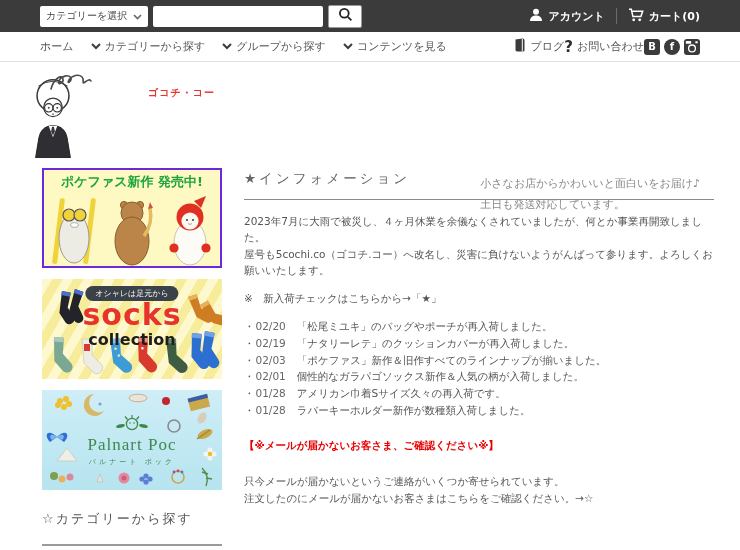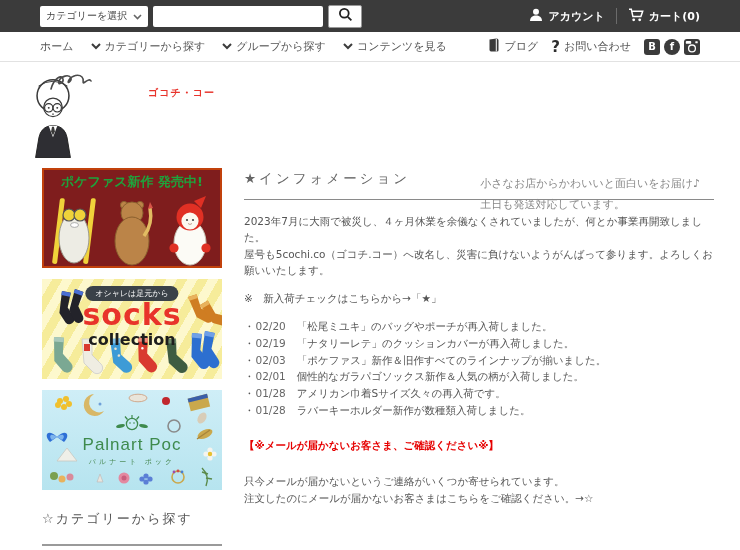--- a/index.html
+++ b/index.html
@@ -21,21 +21,21 @@
   .topbar-right { margin-left:auto; display:flex; align-items:center; gap:11px;
     color:#fff; font-size:11px; font-weight:bold; }
   .tb-item { display:flex; align-items:center; gap:5px; cursor:pointer; }
   .tb-divider { width:1px; height:16px; background:#6b6b6b; }
 
   
   .navbar { height:30px; background:#fff; border-bottom:1px solid #e2e2e2;
     display:flex; align-items:center; padding:0 40px; font-size:11px; color:#555; }
   .nav-left { display:flex; align-items:center; gap:17px; }
   .nav-item { display:flex; align-items:center; gap:4px; cursor:pointer; white-space:nowrap; }
-  .nav-right { margin-left:auto; display:flex; align-items:center; gap:13px; }
+  .nav-right { margin-left:auto; display:flex; align-items:center; }
   .social-row { display:flex; align-items:center; gap:4px; }
   .icon-sq { width:16px; height:16px; background:#3b3b3b; color:#fff; border-radius:3px;
     display:flex; align-items:center; justify-content:center; font-size:10px;
     font-weight:bold; cursor:pointer; }
   .icon-ci { border-radius:50%; }
 
   
   .header { display:flex; align-items:flex-start; padding:16px 40px 6px 24px; height:100px;flex-direction:column; }
   .logo-block { display:flex; cursor:pointer; }
   .mascot { width:58px; height:80px; flex:none; }
@@ -49,40 +49,40 @@
     padding-top:16px; text-align:left; white-space:nowrap; }
 
   
   .content { display:flex; padding:6px 26px 0 42px; gap:22px; }
   .sidebar { width:180px; flex:none; }
   .main { width:470px; flex:none; color:#555; }
 
   
   .banner { width:180px; height:100px; margin-bottom:11px; position:relative;
     overflow:hidden; cursor:pointer; }
-  .banner-pokefasu { background:#7f1d1d; border:2px solid #c2410c; }
+  .banner-pokefasu { background:#fef9c3; border:2px solid #6d28d9; }
   .pokefasu-title { text-align:center; color:#1ea33c; font-weight:bold;
     font-size:13px; margin-top:3px; white-space:nowrap; }
   .pokefasu-art { position:absolute; left:0; top:24px; width:176px; height:72px; }
 
   .banner-socks { background:repeating-linear-gradient(120deg,#fdf8cd 0 9px,#f6ec9a 9px 18px); }
   .socks-art { position:absolute; inset:0; }
   .socks-bubble { position:absolute; top:7px; left:50%; transform:translateX(-50%);
     background:#3a4148; color:#fff; font-size:8px; padding:2px 10px;
     border-radius:9px; white-space:nowrap; }
   .socks-title { position:absolute; top:21px; width:100%; text-align:center;
     color:#e8332a; font-size:30px; font-weight:bold; line-height:1; letter-spacing:1px; }
   .socks-subtitle { position:absolute; top:53px; width:100%; text-align:center;
     color:#1d1d1d; font-size:16px; font-weight:bold; line-height:1; }
 
   .banner-palnart { background:linear-gradient(180deg,#cfeef7,#b6e4ef); }
   .palnart-art { position:absolute; inset:0; }
   .palnart-center { position:absolute; top:24px; width:100%; text-align:center; }
   .palnart-title { color:#3e8a4d; font-size:17px; letter-spacing:1px;
-    font-family:Liberation Sans, sans-serif; line-height:1.1; }
+    font-family:Liberation Serif, serif; line-height:1.1; }
   .palnart-furigana { color:#4a8a55; font-size:7px; letter-spacing:3px; margin-top:2px; }
 
   .sidebar-heading { font-size:13px; color:#555; letter-spacing:2px;
     font-weight:normal; margin-top:20px; }
   .sidebar-rule { border:none; border-top:2px solid #9a9a9a; margin-top:16px; }
 
   
   .main-heading { font-size:13.5px; color:#666; letter-spacing:3px;
     font-weight:normal; margin-top:2px; }
   .main-rule { border:none; border-top:1px solid #8a8a8a; margin:11px 0 13px; }

